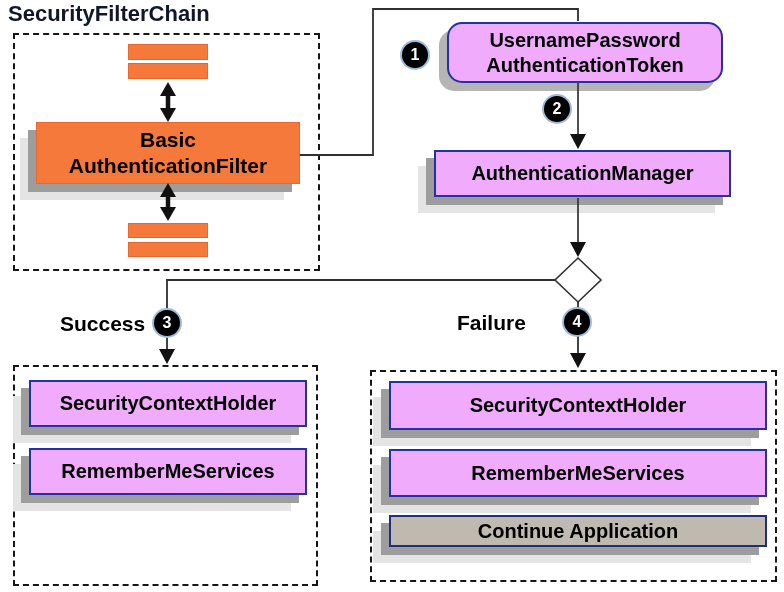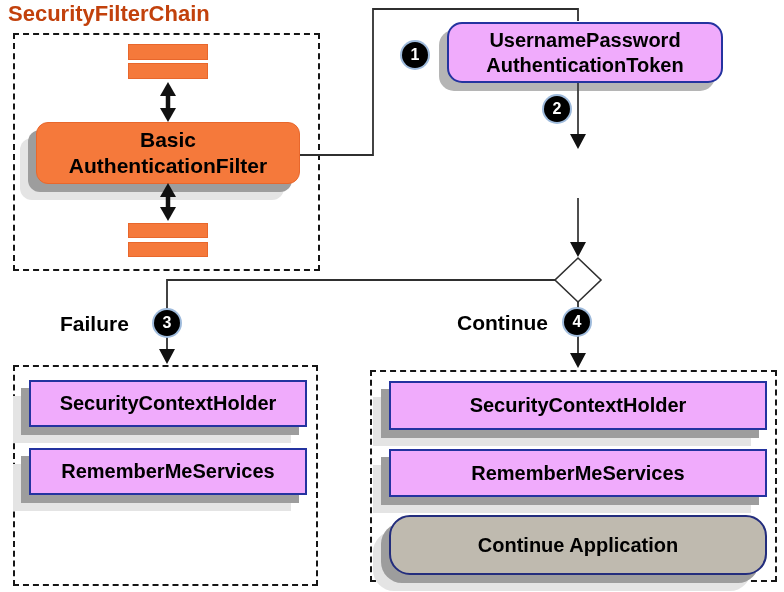--- a/index.html
+++ b/index.html
@@ -13,21 +13,21 @@
     background: #ffffff;
     overflow: hidden;
     color: #000;
   }
 
   .title {
     position: absolute;
     left: 8px; top: 1px;
     font-size: 22px;
     font-weight: bold;
-    color: #c2410c;
+    color: #0f172a;
   }
 
   .dashed-box {
     position: absolute;
     border: 2px dashed #161616;
     background: transparent;
     z-index: 1;
   }
   .sfc-box  { left: 13px;  top: 33px;  width: 307px; height: 238px; }
   .fail-box { left: 13px;  top: 365px; width: 305px; height: 221px; }
@@ -67,34 +67,34 @@
     background: #f0abfc;
     border: 2px solid #2433A0;
     box-shadow: -8px 8px 0 #9D9D9D, -16px 16px 0 #E4E4E4;
   }
   .node-gray {
     background: #BFBAAF;
     border: 2px solid #232D7D;
     box-shadow: -8px 8px 0 #9D9D9D, -16px 16px 0 #E4E4E4;
   }
 
-  .filter-node  { left: 36px;  top: 122px; width: 264px; height: 62px; font-size: 21px; border-radius: 12px; }
+  .filter-node  { left: 36px;  top: 122px; width: 264px; height: 62px; font-size: 21px; }
   .token-node   {
     left: 447px; top: 22px; width: 276px; height: 61px;
     font-size: 20px; border-radius: 15px;
     box-shadow: -8px 8px 0 #B5B5B5;
   }
   .manager-node { left: 434px; top: 150px; width: 297px; height: 47px; font-size: 20px; }
 
   .f-item1 { left: 29px;  top: 380px; width: 278px; height: 47px; font-size: 20px; }
   .f-item2 { left: 29px;  top: 448px; width: 278px; height: 47px; font-size: 20px; }
   .f-item3 { left: 29px;  top: 515px; width: 278px; height: 58px; font-size: 20px; }
   .s-item1 { left: 389px; top: 381px; width: 378px; height: 49px; font-size: 20px; }
   .s-item2 { left: 389px; top: 449px; width: 378px; height: 48px; font-size: 20px; }
-  .s-item3 { left: 389px; top: 515px; width: 378px; height: 60px; font-size: 20px; border-radius: 21px; }
+  .s-item3 { left: 389px; top: 515px; width: 378px; height: 32px; font-size: 20px; }
 
   .flow-label {
     position: absolute;
     font-weight: bold;
     font-size: 21px;
     color: #000;
     z-index: 3;
   }
   .decision-label { left: 390px; top: 213px; }
   .failure-label  { left: 60px;  top: 312px; }
@@ -146,40 +146,43 @@
   <div class="node node-orange filter-node">
     <span class="multiline">Basic
 AuthenticationFilter</span>
   </div>
 
   <div class="node node-blue token-node">
     <span class="multiline">UsernamePassword
 AuthenticationToken</span>
   </div>
 
+  <div class="node node-blue manager-node">
+    <span>AuthenticationManager</span>
+  </div>
 
   <div class="node node-blue f-item1">
     <span>SecurityContextHolder</span>
   </div>
   <div class="node node-blue f-item2">
     <span>RememberMeServices</span>
   </div>
 
   <div class="node node-blue s-item1">
     <span>SecurityContextHolder</span>
   </div>
   <div class="node node-blue s-item2">
     <span>RememberMeServices</span>
   </div>
   <div class="node node-gray s-item3">
     <span>Continue Application</span>
   </div>
 
-  <div class="flow-label failure-label">Failure</div>
-  <div class="flow-label success-label">Continue</div>
+  <div class="flow-label failure-label">Success</div>
+  <div class="flow-label success-label">Failure</div>
 
   <svg class="connectors" viewBox="0 0 784 592" xmlns="http://www.w3.org/2000/svg">
 
     <g>
       <path d="M168 94 V110" stroke="#111" stroke-width="4.5" fill="none"></path>
       <polygon points="168,82 160,96 176,96" fill="#111"></polygon>
       <polygon points="168,122 160,108 176,108" fill="#111"></polygon>
     </g>
     <g>
       <path d="M168 195 V209" stroke="#111" stroke-width="4.5" fill="none"></path>

